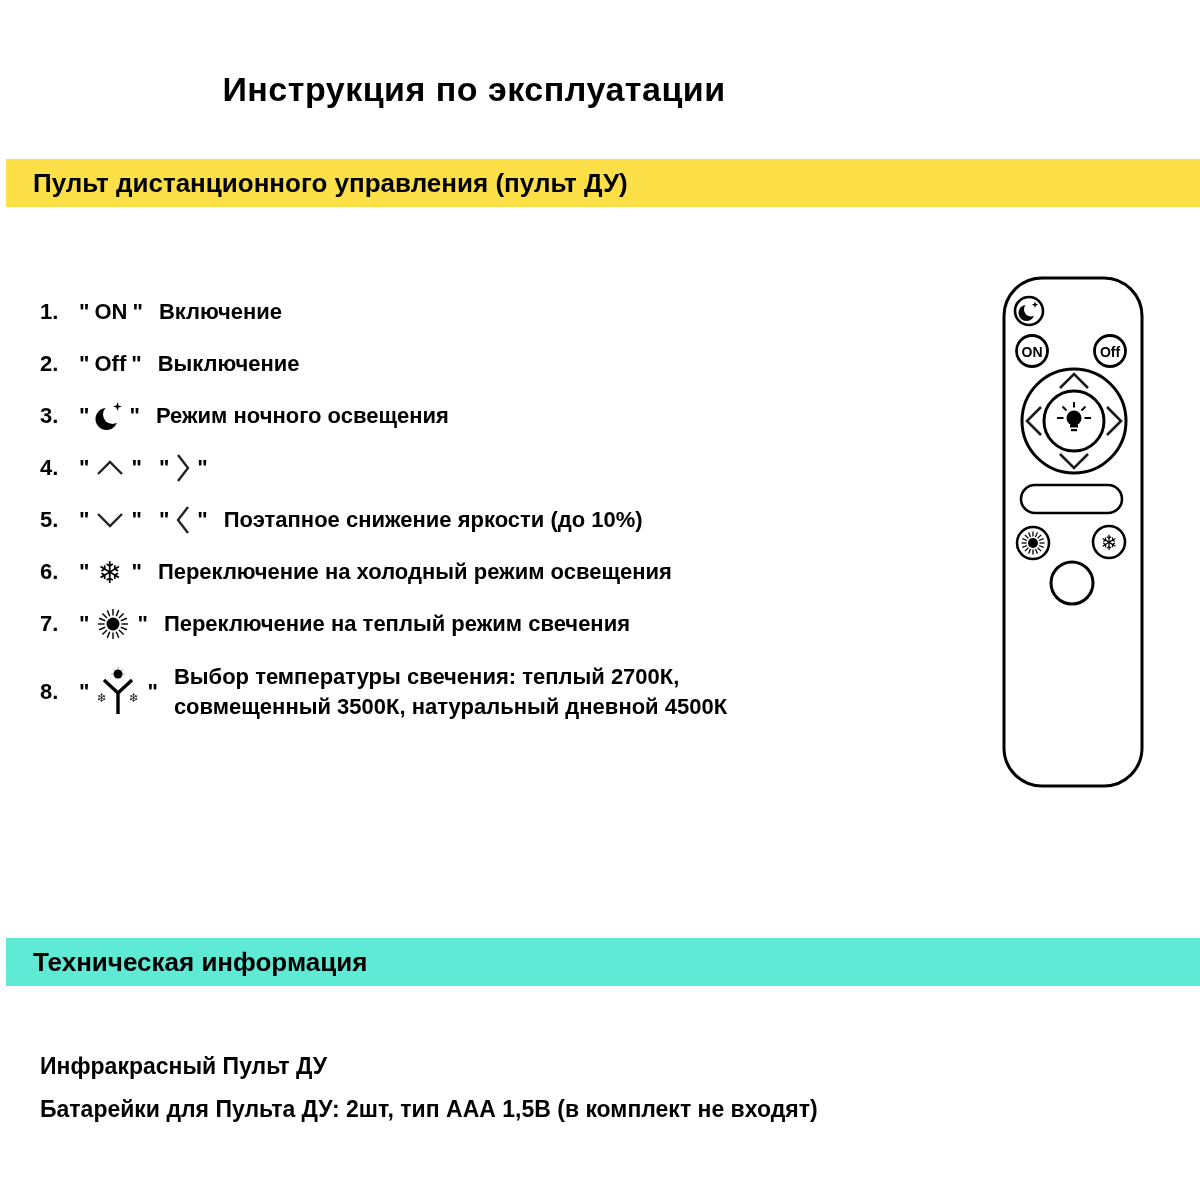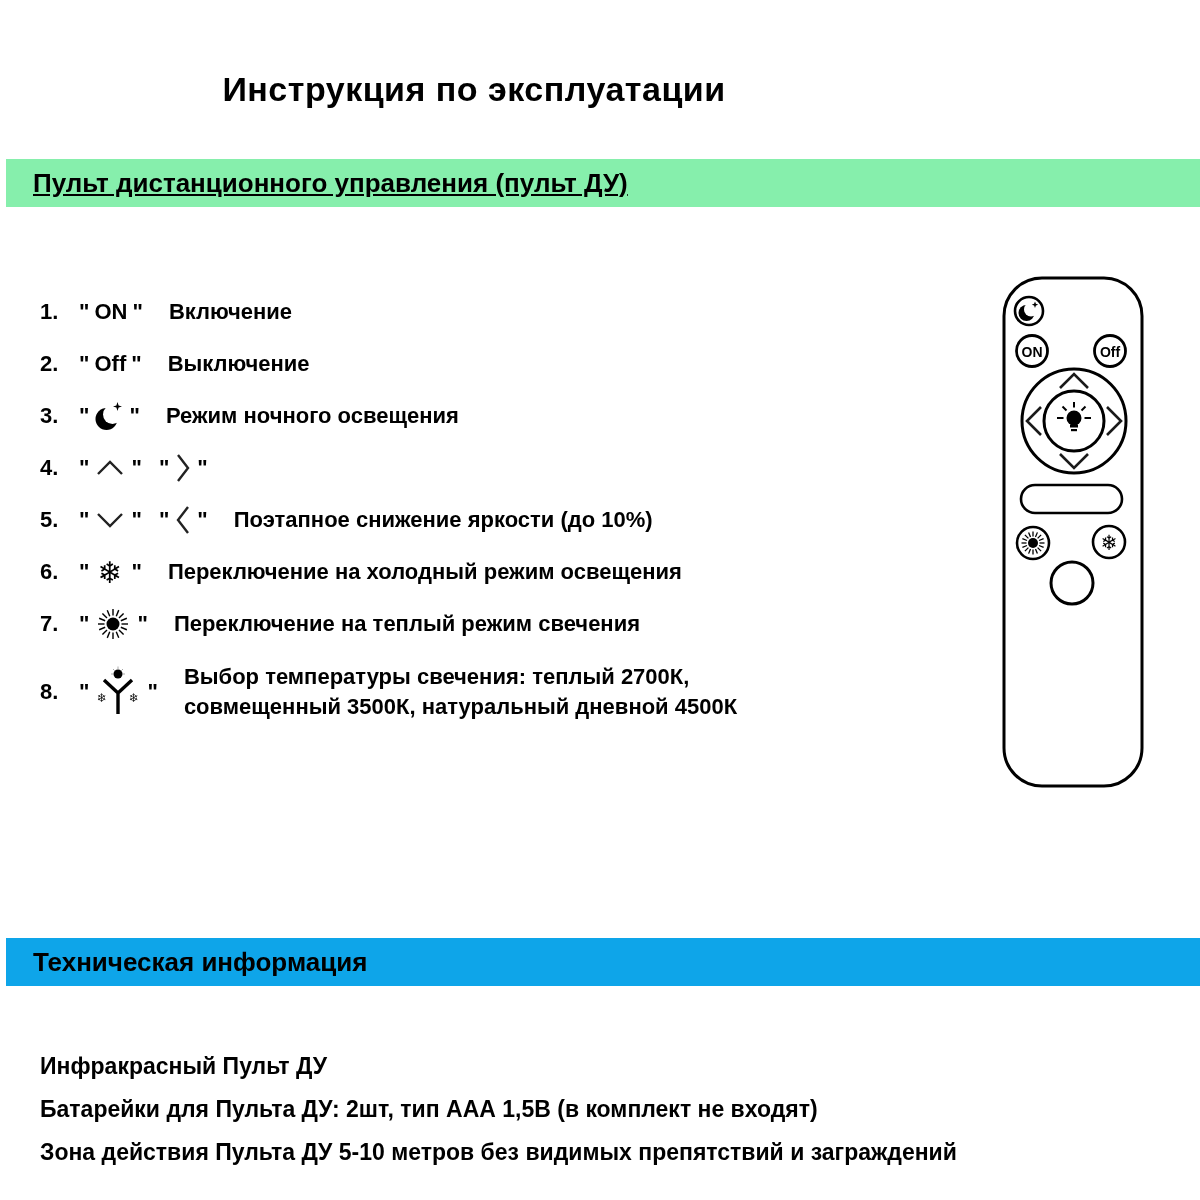--- a/index.html
+++ b/index.html
@@ -23,31 +23,31 @@
     position:absolute;left:40px;top:298px;margin:0;padding:0;list-style:none;
     font-size:22px;
   }
   .item{display:flex;align-items:center;height:28px;margin-bottom:24px;}
   .item.multiline{height:auto;}
   .num{width:34px;flex:none;}
   .keygroup{display:inline-flex;align-items:center;margin-right:7px;}
   .q{margin:0 5px;font-size:22px;}
   .key{font-size:22px;}
   .icon{display:inline-flex;align-items:center;justify-content:center;}
-  .label{margin-left:14px;white-space:pre-line;line-height:30px;}
+  .label{margin-left:4px;white-space:pre-line;line-height:30px;}
   .techlines{position:absolute;left:40px;top:1028px;margin-top:26px;}
   .techline{font-size:23px;line-height:24px;margin-bottom:19px;white-space:nowrap;}
   .remote{position:absolute;left:995px;top:270px;}
 </style>
 </head>
 <body style="background: rgb(255, 255, 255); color: rgb(0, 0, 0);">
 
 <div class="title">Инструкция по эксплуатации</div>
 
-<div class="bar" id="bar-remote" style="background: #86efac; text-decoration: underline;">
+<div class="bar" id="bar-remote" style="background: #fde047;">
   <span>Пульт дистанционного управления (пульт ДУ)</span>
 </div>
 
 <ol class="list">
     <li class="item">
       <span class="num">1.</span>
       <span class="keygroup">
         <span class="q">"</span>
         <span class="key">ON</span>
         <span class="q">"</span>
@@ -248,21 +248,20 @@
   </g>
 
   <g>
     <circle cx="1109" cy="542" r="16" fill="none" stroke="#000" stroke-width="2.6"></circle>
     <text x="1109" y="549.5" text-anchor="middle" font-size="21" font-family="DejaVu Sans, sans-serif" fill="#000">❄</text>
   </g>
 
   <circle cx="1072" cy="583" r="21" fill="none" stroke="#000" stroke-width="3"></circle>
 </svg>
 
-<div class="bar" id="bar-tech" style="background: #0ea5e9;">
+<div class="bar" id="bar-tech" style="background: #5eead4;">
   <span>Техническая информация</span>
 </div>
 
 <div class="techlines">
   <div class="techline">Инфракрасный Пульт ДУ</div>
   <div class="techline">Батарейки для Пульта ДУ: 2шт, тип ААА 1,5В (в комплект не входят)</div>
-  <div class="techline">Зона действия Пульта ДУ 5-10 метров без видимых препятствий и заграждений</div>
 </div>
 
 </body></html>

